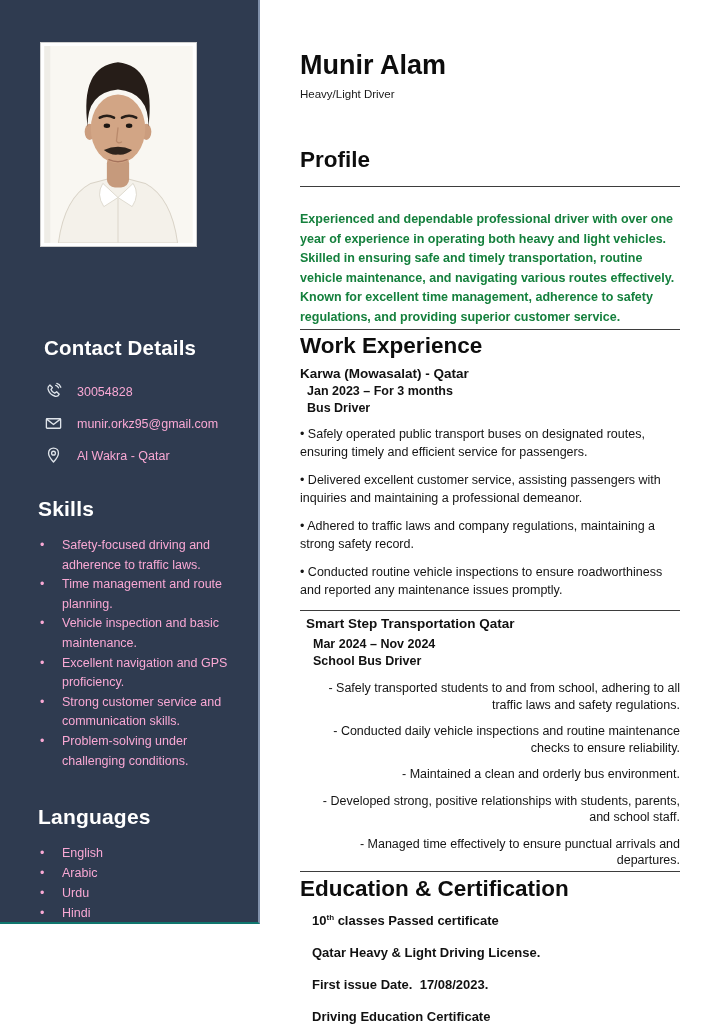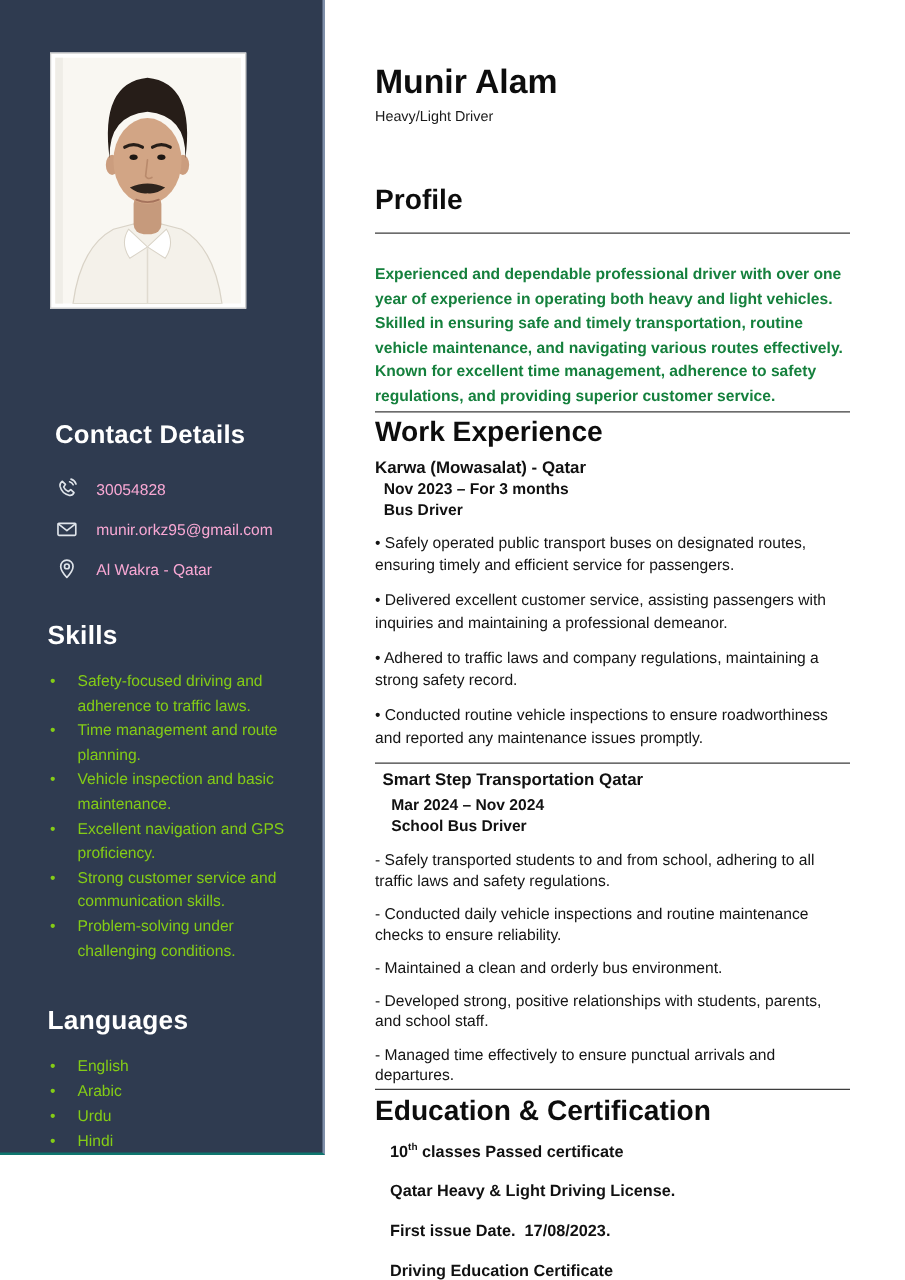--- a/index.html
+++ b/index.html
@@ -42,21 +42,21 @@
 
   .contact-rows { position: absolute; top: 382px; left: 44px; width: 200px; }
   .contact-row { display: flex; align-items: center; margin-bottom: 13px; }
   .cicon { flex: 0 0 19px; width: 19px; height: 19px; margin-right: 14px; }
   .cicon svg { width: 19px; height: 19px; display: block; }
   .ctext { font-size: 12.5px; color: #f9a8d4; }
 
   .side-list { position: absolute; left: 40px; margin: 0; padding: 0; list-style: none; }
   .skills-list { top: 536px; width: 198px; }
   .languages-list { top: 843px; width: 180px; }
-  .side-item { display: flex; font-size: 12.5px; line-height: 19.6px; color: #84cc16; }
+  .side-item { display: flex; font-size: 12.5px; line-height: 19.6px; color: #f9a8d4; }
   .side-item::before { content: "•"; flex: 0 0 22px; }
   .languages-list .side-item { line-height: 20px; }
 
   
   .main { position: absolute; left: 300px; top: 0; width: 380px; }
   .name { margin: 50px 0 0; font-size: 27px; line-height: 31px; font-weight: 700; color: #0d0d0d; }
   .subtitle { margin: 6px 0 0; font-size: 11.5px; line-height: 14px; color: #1a1a1a; }
 
   .sec { margin: 0; font-size: 22.5px; line-height: 28px; font-weight: 700; color: #0d0d0d; }
   .sec-profile { margin-top: 45px; }
@@ -76,21 +76,21 @@
 
   .company { margin: 5px 0 0; font-size: 13.5px; font-weight: 700; line-height: 17px; }
   .dates   { margin: 1px 0 0 7px; font-size: 12.5px; font-weight: 700; line-height: 17px; }
   .role    { margin: 0 0 0 7px; font-size: 12.5px; font-weight: 700; line-height: 17px; }
   .bullets .bullet { margin: 11px 0 0; font-size: 12.5px; line-height: 17.5px; color: #141414; }
   .bullets .bullet:first-of-type { margin-top: 9px; }
 
   .job1 .company { margin: 4px 0 0 6px; }
   .job1 .dates   { margin: 4px 0 0 13px; }
   .job1 .role    { margin: 0 0 0 13px; }
-  .job1 .bullets .bullet { margin-top: 10px; line-height: 16.5px; }
+  .job1 .bullets .bullet { margin-top: 10px; line-height: 16.5px; text-align: right; }
   .job1 .bullets .bullet:first-of-type { margin-top: 10px; }
 
   .edu-line {
     margin: 12px; font-size: 13px; font-weight: 700;
     line-height: 20px; white-space: pre-wrap; color: #111;
   }
   .edu-first { margin-top: 5px; }
   .edu-first sup { font-size: 8px; }
 </style>
 </head>
@@ -224,21 +224,21 @@
 
     <h2 class="sec sec-profile">Profile</h2>
     <div class="rule r1"></div>
     <p class="profile-text">Experienced and dependable professional driver with over one year of experience in operating both heavy and light vehicles. Skilled in ensuring safe and timely transportation, routine vehicle maintenance, and navigating various routes effectively. Known for excellent time management, adherence to safety regulations, and providing superior customer service.</p>
 
     <div class="rule r2"></div>
     <h2 class="sec sec-work">Work Experience</h2>
 
     <div class="job job0">
       <p class="company">Karwa (Mowasalat) - Qatar</p>
-      <p class="dates">Nov 2023 – For 3 months</p>
+      <p class="dates">Jan 2023 – For 3 months</p>
       <p class="role">Bus Driver</p>
       <div class="bullets">
 
           <p class="bullet">• Safely operated public transport buses on designated routes, ensuring timely and efficient service for passengers.</p>
 
           <p class="bullet">• Delivered excellent customer service, assisting passengers with inquiries and maintaining a professional demeanor.</p>
 
           <p class="bullet">• Adhered to traffic laws and company regulations, maintaining a strong safety record.</p>
 
           <p class="bullet">• Conducted routine vehicle inspections to ensure roadworthiness and reported any maintenance issues promptly.</p>

